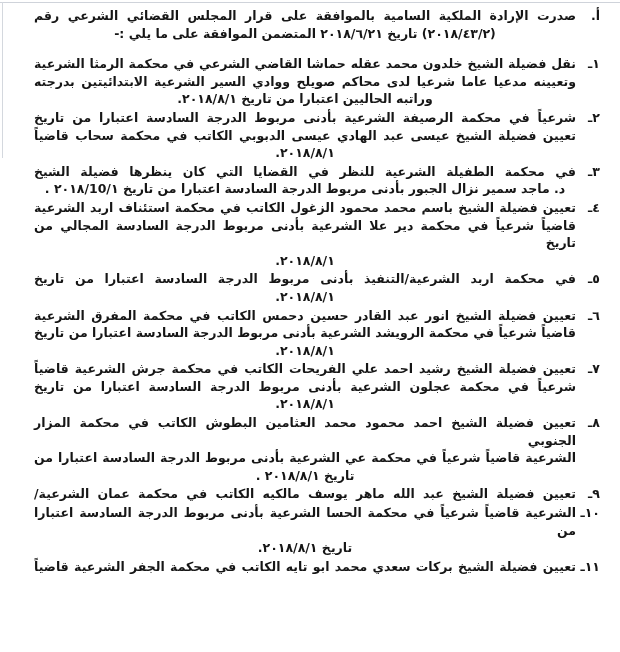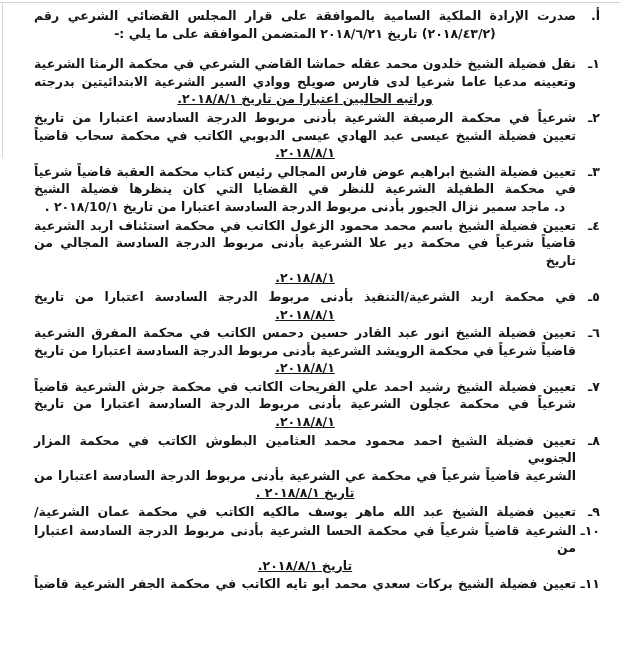--- a/index.html
+++ b/index.html
@@ -27,55 +27,54 @@
     font-size: 12.5px;
     line-height: 17.6px;
   }
   .block { position: relative; padding-right: 22px; }
   .marker { position: absolute; right: -2px; top: 0; white-space: nowrap; }
   .header-block { margin-bottom: 13px; }
   .item { margin-bottom: 1px; }
   
   .jl { text-align: justify; text-align-last: justify; }
   
-  .cl { text-align: center; text-decoration: underline; }
+  .cl { text-align: center; }
   
   .rl { text-align: center; }
 </style>
 </head>
 <body>
 
 <div class="edge-top"></div>
 <div class="edge-left"></div>
 
 <div class="page">
 
   <div class="block header-block">
     <span class="marker">أ.</span>
     <div class="jl">صدرت الإرادة الملكية السامية بالموافقة على قرار المجلس القضائي الشرعي رقم</div>
     <div class="rl">(٢٠١٨/٤٣/٢) تاريخ ٢٠١٨/٦/٢١ المتضمن الموافقة على ما يلي :-</div>
   </div>
 
   <div class="block item">
     <span class="marker">١ـ</span>
     <div class="jl">نقل فضيلة الشيخ خلدون محمد عقله حماشا القاضي الشرعي في محكمة الرمثا الشرعية</div>
-    <div class="jl">وتعيينه مدعيا عاما شرعيا لدى فارس صويلح ووادي السير الشرعية الابتدائيتين بدرجته</div>
+    <div class="jl">وتعيينه مدعيا عاما شرعيا لدى محاكم صويلح ووادي السير الشرعية الابتدائيتين بدرجته</div>
     <div class="cl">وراتبه الحاليين اعتبارا من تاريخ ٢٠١٨/٨/١.</div>
   </div>
 
   <div class="block item">
     <span class="marker">٢ـ</span>
     <div class="jl">شرعياً في محكمة الرصيفة الشرعية بأدنى مربوط الدرجة السادسة اعتبارا من تاريخ</div>
     <div class="jl">تعيين فضيلة الشيخ عيسى عبد الهادي عيسى الدبوبي الكاتب في محكمة سحاب قاضياً</div>
     <div class="cl">٢٠١٨/٨/١.</div>
   </div>
 
   <div class="block item">
     <span class="marker">٣ـ</span>
-    <div class="jl">تعيين فضيلة الشيخ ابراهيم عوض فارس المجالي رئيس كتاب محكمة العقبة قاضياً شرعياً</div>
     <div class="jl">في محكمة الطفيلة الشرعية للنظر في القضايا التي كان ينظرها فضيلة الشيخ</div>
     <div class="rl">د. ماجد سمير نزال الجبور بأدنى مربوط الدرجة السادسة اعتبارا من تاريخ ٢٠١٨/10/١ .</div>
   </div>
 
   <div class="block item">
     <span class="marker">٤ـ</span>
     <div class="jl">تعيين فضيلة الشيخ باسم محمد محمود الزغول الكاتب في محكمة استئناف اربد الشرعية</div>
     <div class="jl">قاضياً شرعياً في محكمة دير علا الشرعية بأدنى مربوط الدرجة السادسة المجالي من تاريخ</div>
     <div class="cl">٢٠١٨/٨/١.</div>
   </div>

